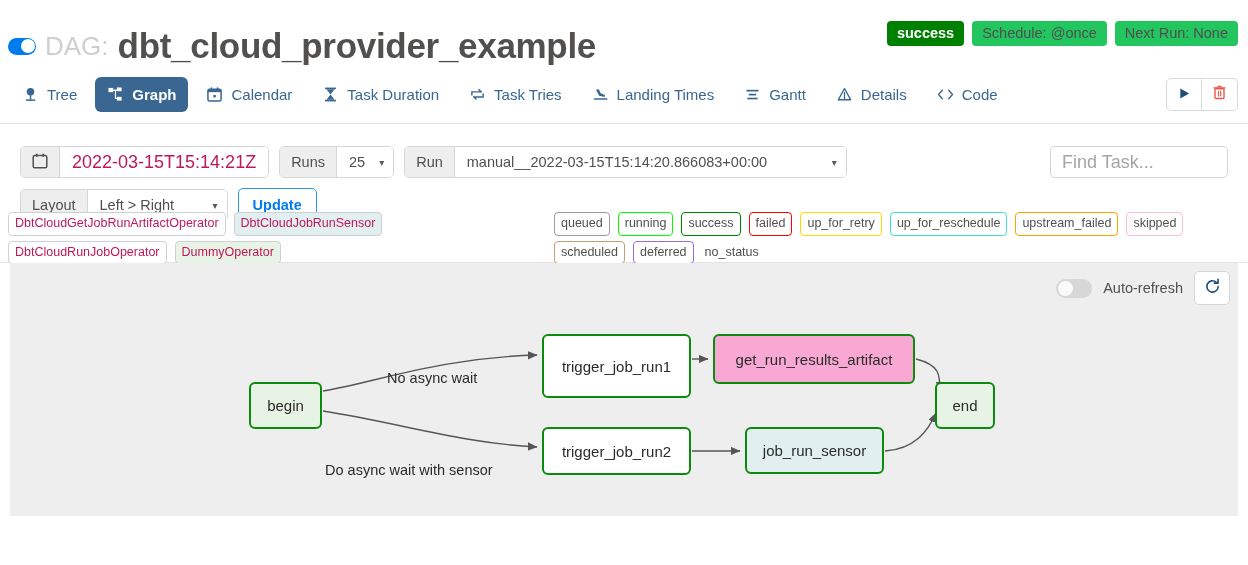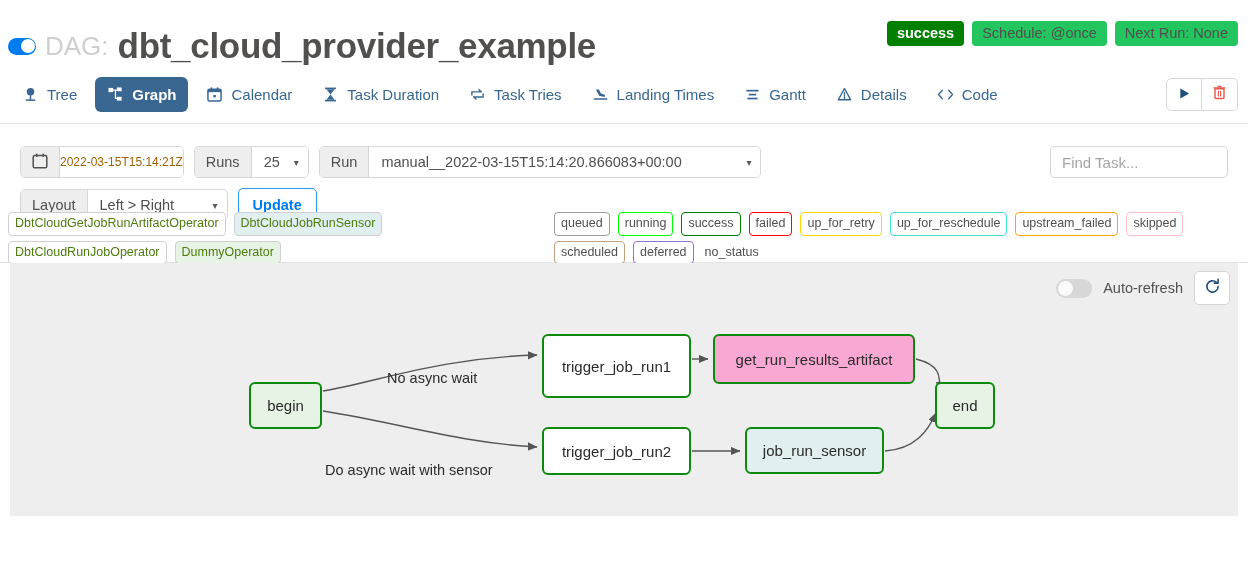--- a/index.html
+++ b/index.html
@@ -173,23 +173,23 @@
     padding: 0 11px;
     font-size: 14.5px;
     color: #51504f;
     border-right: 1px solid #d6d6d6;
     white-space: nowrap;
   }
   .ig-field {
     background: #ffffff;
     display: flex;
     align-items: center;
-    padding: 0 0;
-    font-size: 12px;
-    color: #a16207;
+    padding: 0 12px;
+    font-size: 18px;
+    color: #be185d;
     white-space: nowrap;
   }
   .ig-select {
     background: #ffffff;
     display: flex;
     align-items: center;
     gap: 14px;
     padding: 0 9px 0 12px;
     font-size: 14.5px;
     color: #51504f;
@@ -219,21 +219,21 @@
     margin-left: auto;
     width: 178px;
     height: 32px;
     border: 1px solid #d6d6d6;
     border-radius: 5px;
     background: #fff;
     display: flex;
     align-items: center;
     padding: 0 11px;
     box-sizing: border-box;
-    font-size: 15px;
+    font-size: 18px;
     color: #a5a5a5;
   }
 
   
   .legend {
     padding: 4px 8px 6px 8px;
     border-bottom: 1px solid #e3e3e3;
   }
   .legend-wrap {
     position: relative;
@@ -250,21 +250,21 @@
   .legend-operators { left: 0; width: 530px; }
   .legend-states { left: 546px; right: 4px; }
 
   .chip {
     font-size: 12.5px;
     line-height: 1;
     padding: 4px 6px 5px 6px;
     border-radius: 4px;
     border: 1.6px solid #d0d0d0;
     background: #ffffff;
-    color: #4d7c0f;
+    color: #be185d;
     white-space: nowrap;
     font-family: "Liberation Sans", sans-serif;
   }
   .chip.nostat {
     border-color: transparent;
     background: transparent;
     padding-left: 2px;
   }
 
   

